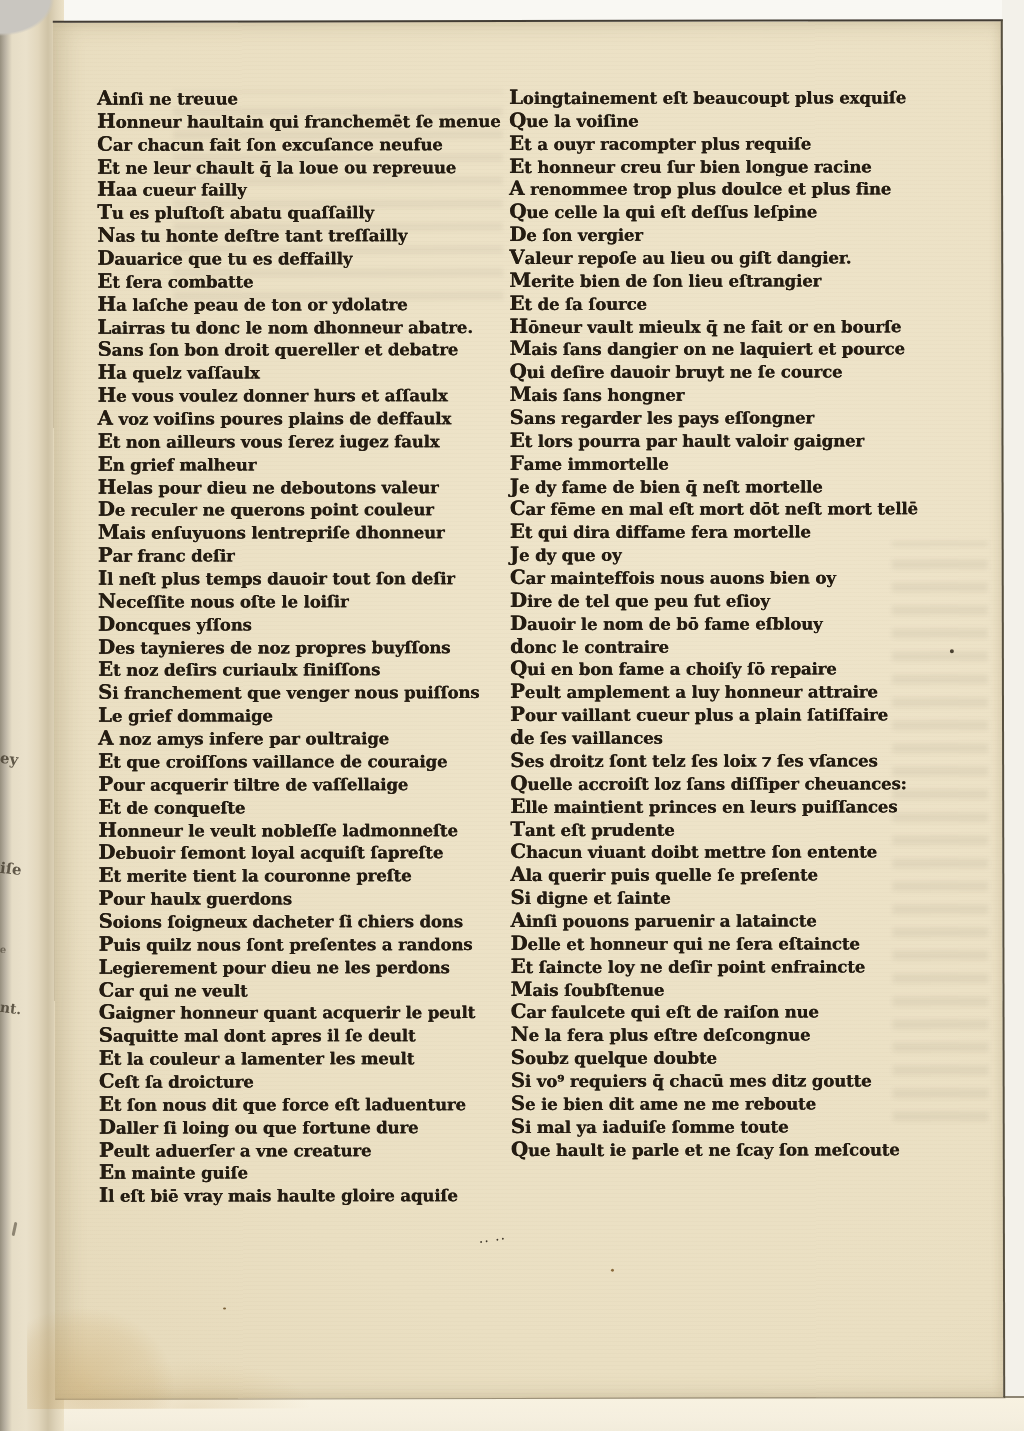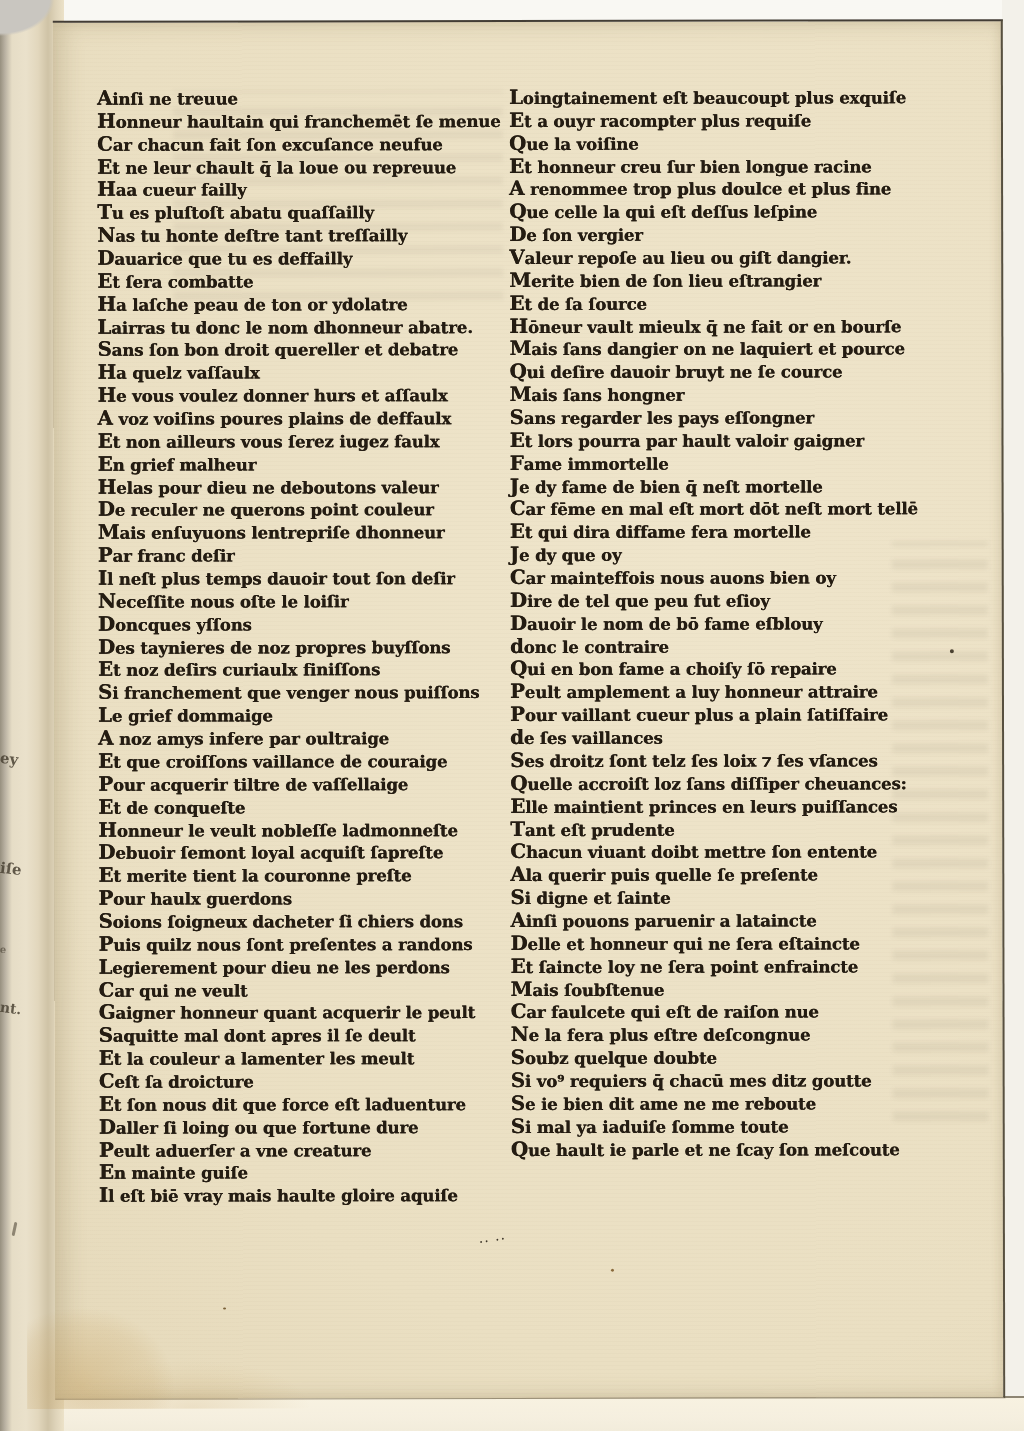--- a/index.html
+++ b/index.html
@@ -135,22 +135,22 @@
         <div class="line">Ceſt ſa droicture</div>
         <div class="line">Et ſon nous dit que force eſt laduenture</div>
         <div class="line">Daller ſi loing ou que fortune dure</div>
         <div class="line">Peult aduerſer a vne creature</div>
         <div class="line">En mainte guiſe</div>
         <div class="line">Il eſt biē vray mais haulte gloire aquiſe</div>
       </div>
 
     <div class="col col-right">
         <div class="line">Loingtainement eſt beaucoupt plus exquiſe</div>
+        <div class="line">Que la voiſine</div>
         <div class="line">Et a ouyr racompter plus requiſe</div>
-        <div class="line">Que la voiſine</div>
         <div class="line">Et honneur creu ſur bien longue racine</div>
         <div class="line">A renommee trop plus doulce et plus fine</div>
         <div class="line">Que celle la qui eſt deſſus leſpine</div>
         <div class="line">De ſon vergier</div>
         <div class="line">Valeur repoſe au lieu ou giſt dangier.</div>
         <div class="line">Merite bien de ſon lieu eſtrangier</div>
         <div class="line">Et de ſa ſource</div>
         <div class="line">Hōneur vault mieulx q̄ ne fait or en bourſe</div>
         <div class="line">Mais ſans dangier on ne laquiert et pource</div>
         <div class="line">Qui deſire dauoir bruyt ne ſe cource</div>
@@ -172,21 +172,21 @@
         <div class="line">de ſes vaillances</div>
         <div class="line">Ses droitz ſont telz ſes loix ⁊ ſes vſances</div>
         <div class="line">Quelle accroiſt loz ſans diſſiper cheuances:</div>
         <div class="line">Elle maintient princes en leurs puiſſances</div>
         <div class="line">Tant eſt prudente</div>
         <div class="line">Chacun viuant doibt mettre ſon entente</div>
         <div class="line">Ala querir puis quelle ſe preſente</div>
         <div class="line">Si digne et ſainte</div>
         <div class="line">Ainſi pouons paruenir a lataincte</div>
         <div class="line">Delle et honneur qui ne ſera eſtaincte</div>
-        <div class="line">Et ſaincte loy ne ſera point enfraincte</div>
+        <div class="line">Et ſaincte loy ne deſir point enfraincte</div>
         <div class="line">Mais ſoubſtenue</div>
         <div class="line">Car faulcete qui eſt de raiſon nue</div>
         <div class="line">Ne la fera plus eſtre deſcongnue</div>
         <div class="line">Soubz quelque doubte</div>
         <div class="line">Si vo⁹ requiers q̄ chacū mes ditz goutte</div>
         <div class="line">Se ie bien dit ame ne me reboute</div>
         <div class="line">Si mal ya iaduiſe ſomme toute</div>
         <div class="line">Que hault ie parle et ne ſcay ſon meſcoute</div>
       </div>
 

